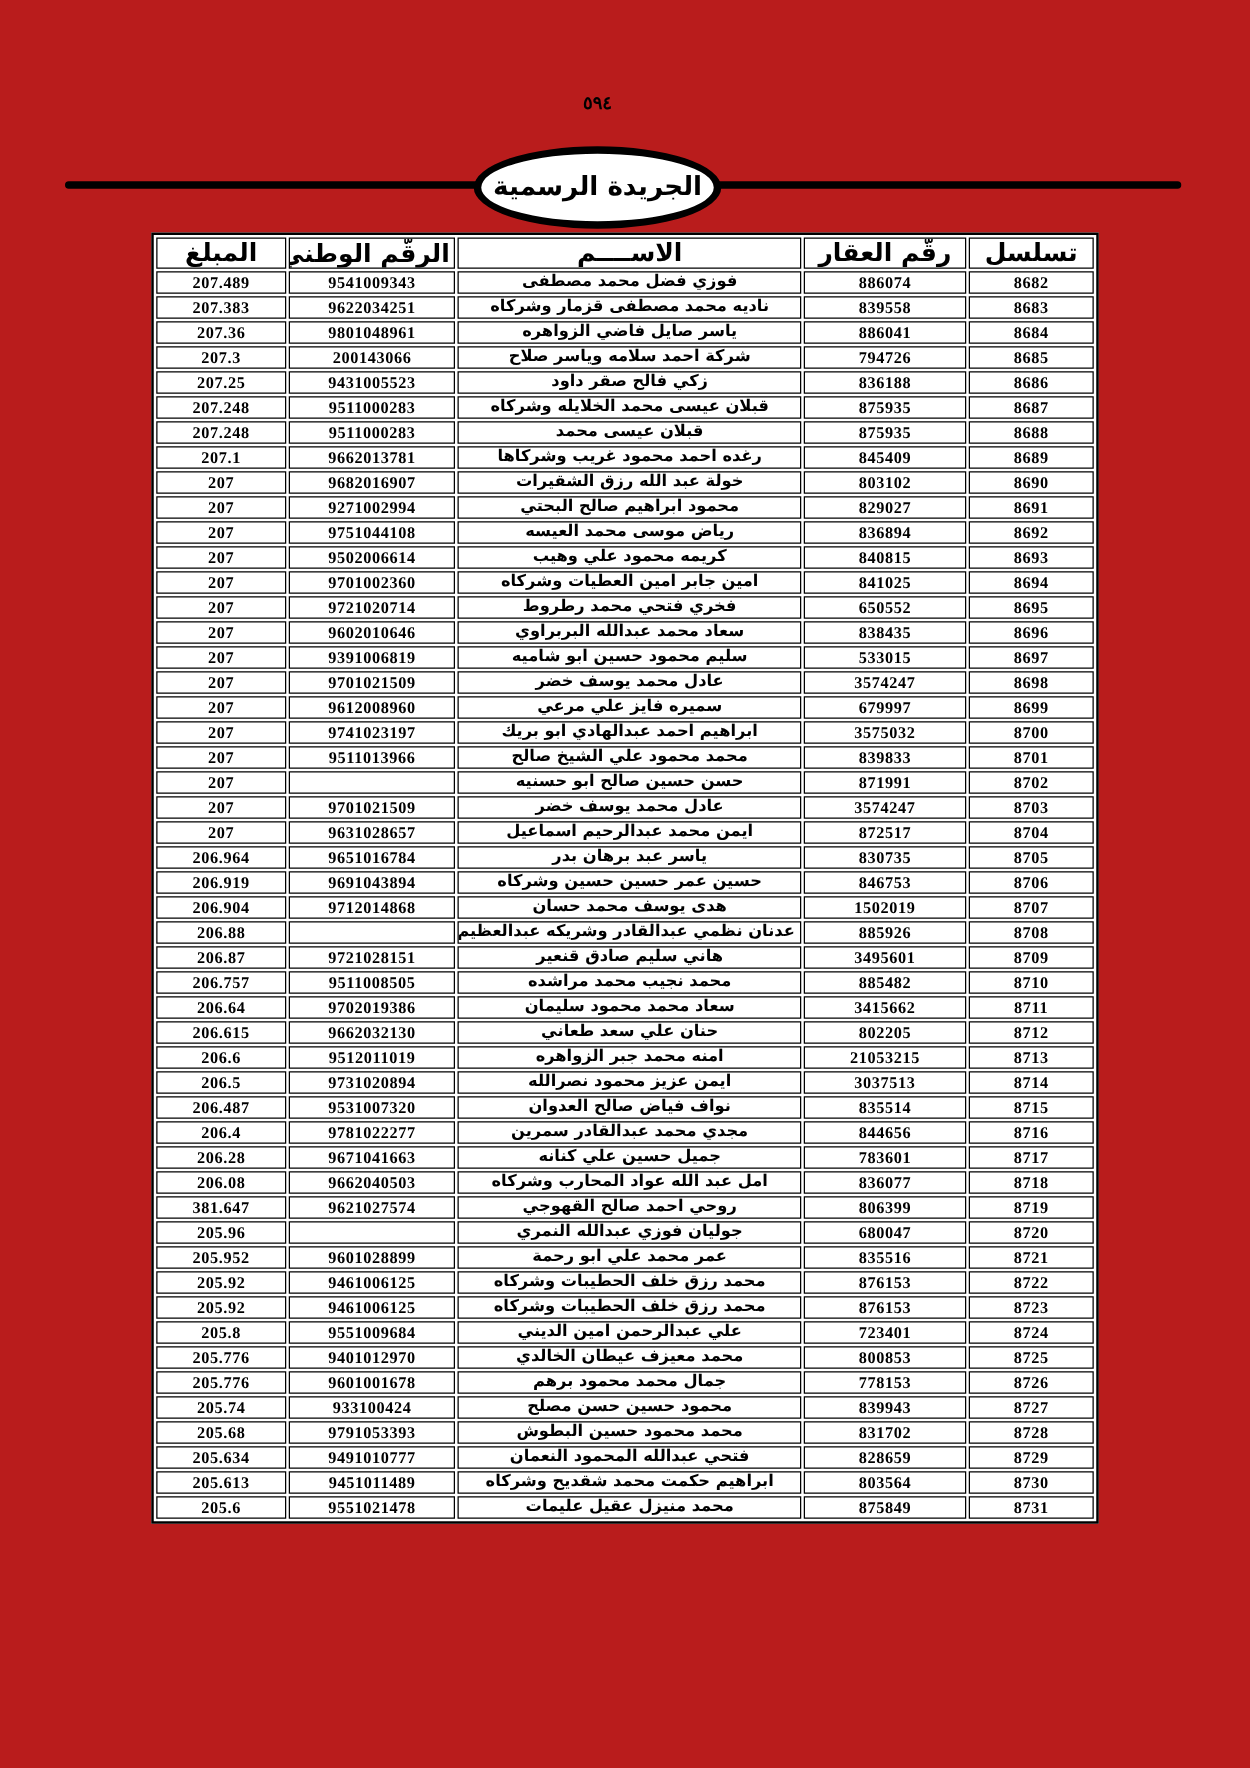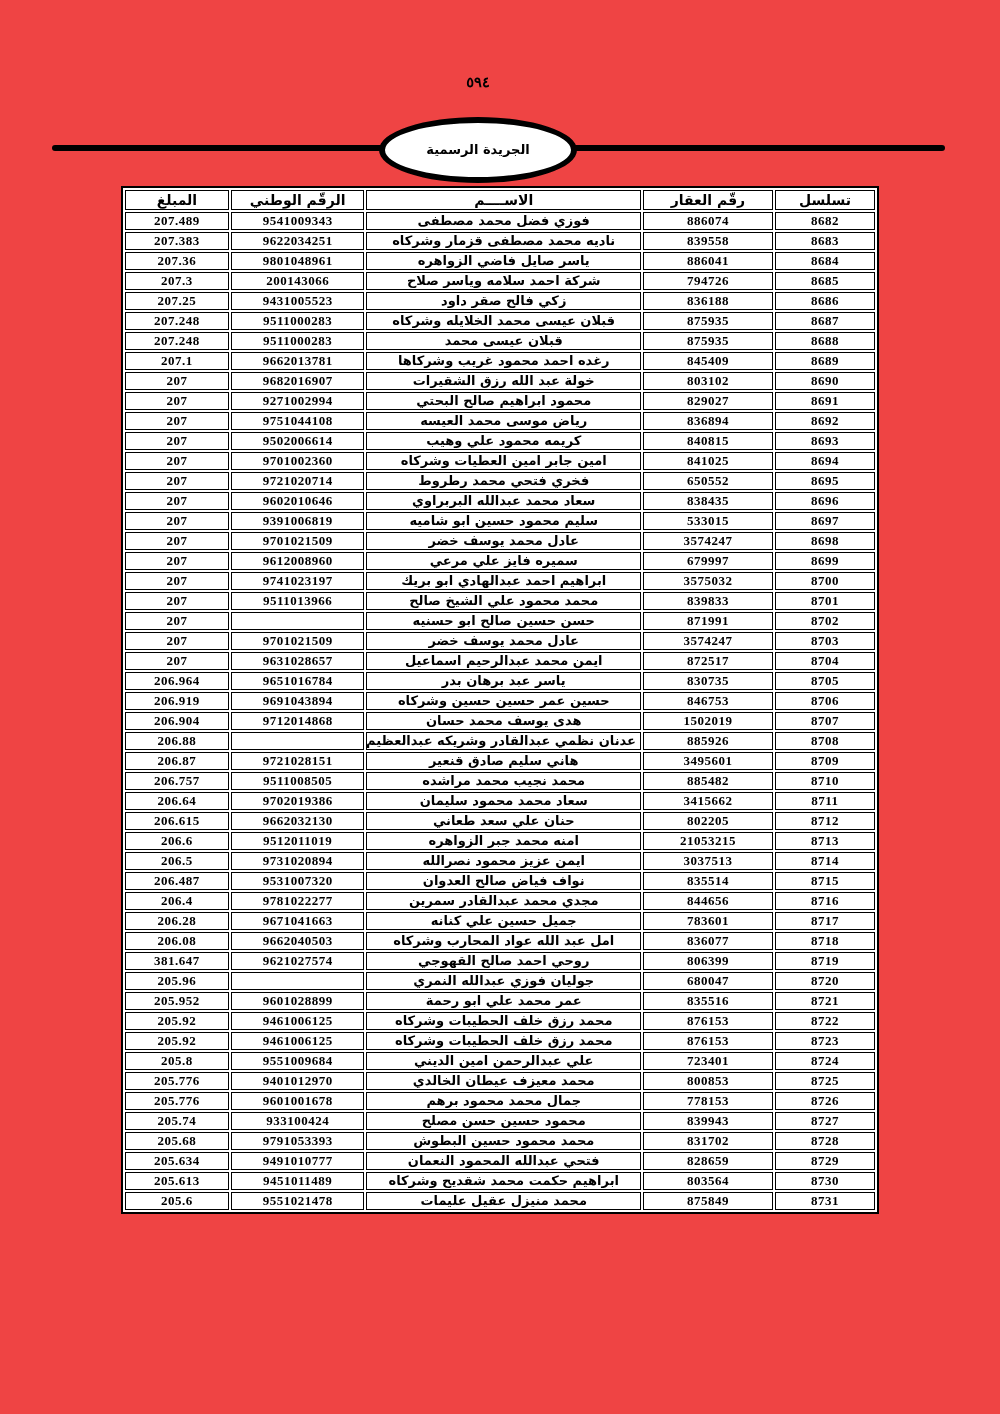--- a/index.html
+++ b/index.html
@@ -1,21 +1,21 @@
 <!DOCTYPE html>
 <html lang="ar" dir="rtl"><head>
 <meta charset="utf-8">
 <style>
   * { margin: 0; padding: 0; box-sizing: border-box; }
   body { background: #e8e8e8; font-family: "DejaVu Sans", sans-serif; }
   .page {
     position: relative;
     width: 1000px; height: 1414px;
     margin: 0 auto;
-    background: #ef4444;
+    background: #b91c1c;
     color: #000;
     overflow: hidden;
     direction: rtl;
   }
   .page-number {
     position: absolute;
     top: 74px; left: 478px;
     transform: translateX(-50%);
     font-size: 44px;
     font-weight: bold;
@@ -35,21 +35,21 @@
     transform: translateX(-50%);
     width: 198px; height: 66px;
     background: #fff;
     border: 6px solid #000;
     border-radius: 50%;
     display: flex;
     align-items: center;
     justify-content: center;
   }
   .gazette-title {
-    font-size: 13px;
+    font-size: 21px;
     font-weight: bold;
     padding-bottom: 2px;
   }
   table.records {
     position: absolute;
     top: 186px; right: 121px;
     width: 758px;
     border-collapse: separate;
     border-spacing: 2px;
     border: 2px solid #000;
@@ -61,21 +61,21 @@
     height: 18px;
     padding: 0 4px;
     text-align: center;
     vertical-align: middle;
     font-weight: bold;
     font-size: 13px;
     line-height: 1.15;
     overflow: hidden;
     white-space: nowrap;
   }
-  table.records th { font-size: 14px; height: 20px; }
+  table.records th { font-size: 20px; height: 20px; }
   .num { font-family: "Liberation Serif", "DejaVu Serif", serif; font-size: 14.5px; }
   td.num { letter-spacing: 0.5px; }
   .col-serial   { width: 13.5%; }
   .col-property { width: 17.5%; }
   .col-name     { width: 37%;   }
   .col-national { width: 18%;   }
   .col-amount   { width: 14%;   }
 </style>
 </head>
 <body>

